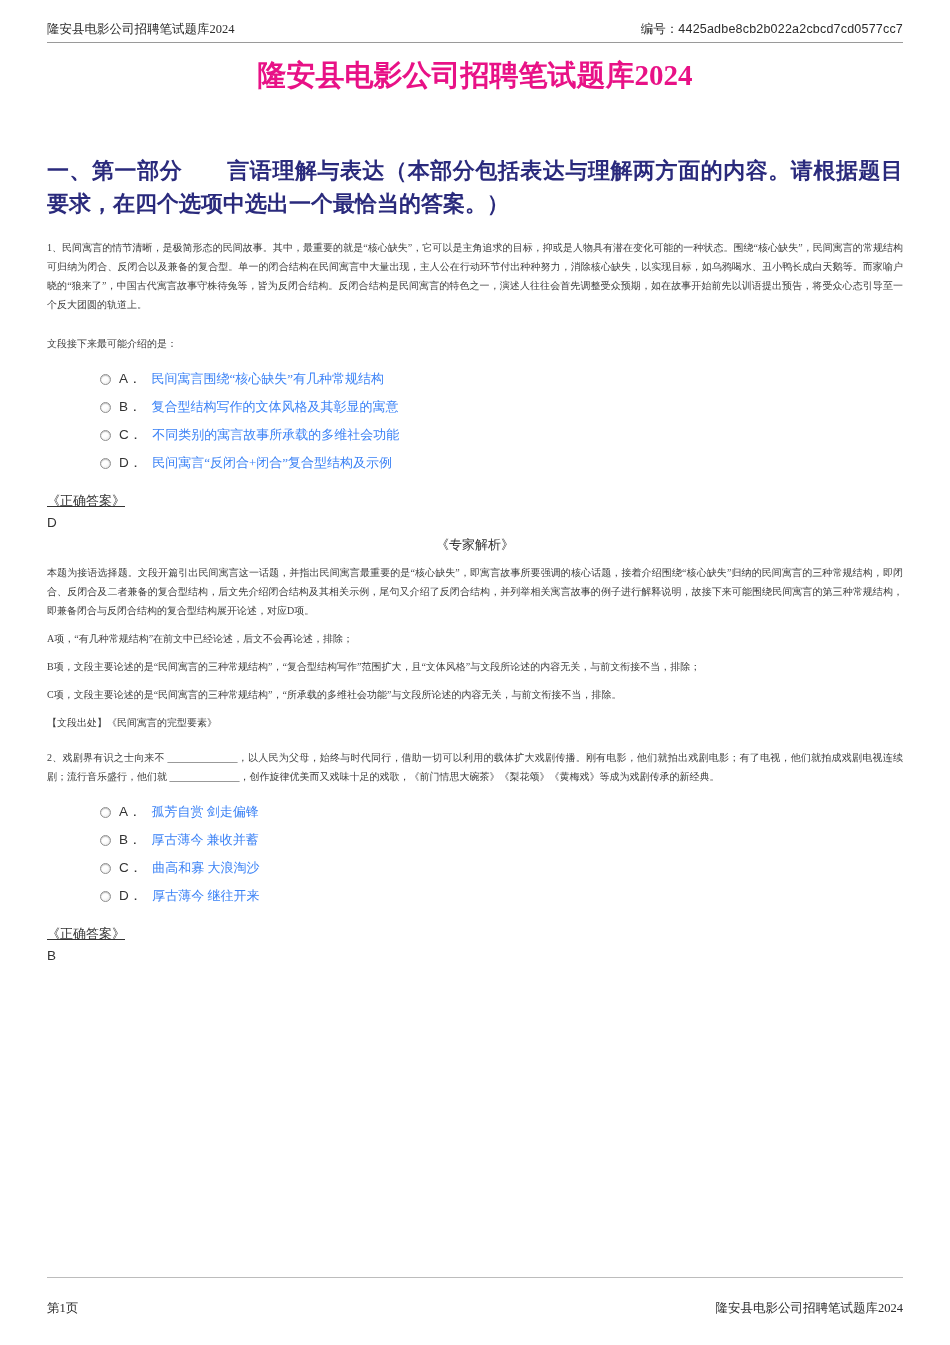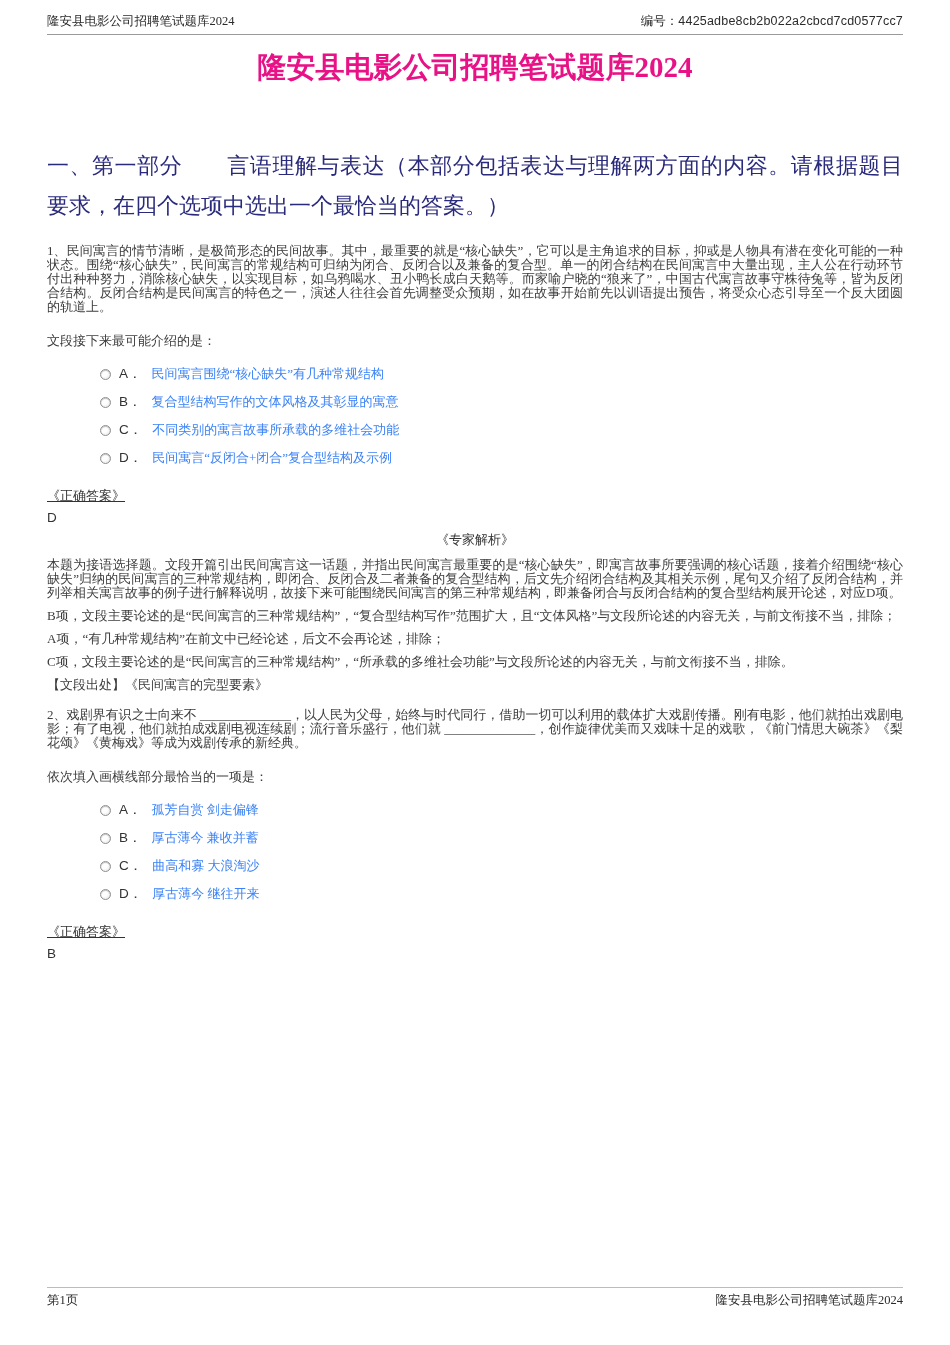--- a/index.html
+++ b/index.html
@@ -8,20 +8,21 @@
     width: 950px;
     font-family: "Liberation Serif", "DejaVu Serif", serif;
     color: #3c3c3c;
   }
   .page {
     position: relative;
     width: 950px;
     height: 1318px;
     background: #ffffff;
     overflow: hidden;
+    margin-top: 8px;
   }
   .content { padding: 0 47px; }
 
   
   .page-header {
     display: flex;
     justify-content: space-between;
     align-items: flex-end;
     padding-top: 13px;
     padding-bottom: 4px;
@@ -38,30 +39,30 @@
     font-size: 29px;
     line-height: 34px;
     font-weight: bold;
     color: #e81186;
   }
 
   
   .section-heading {
     margin-top: 62px;
     font-size: 22px;
-    line-height: 40px;
-    font-weight: normal;
+    line-height: 33px;
+    font-weight: bold;
     color: #2a2a7c;
     text-align: justify;
   }
 
   
   .body-text {
-    font-size: 13px;
-    line-height: 14px;
+    font-size: 10px;
+    line-height: 19px;
     color: #3c3c3c;
     text-align: justify;
   }
   .q-body { margin-top: 18px; }
   .stem { margin-top: 20px; }
 
   
   .options { margin-top: 12px; padding-left: 53px; }
   .option {
     display: flex;
@@ -100,21 +101,21 @@
   .analysis-label { margin-top: 3px; font-size: 13px; line-height: 19px; color: #333333; text-align: center; }
   .analysis-p { margin-top: 9px; }
 
   
   .page-footer {
     position: absolute;
     left: 47px;
     right: 47px;
     bottom: 9px;
     border-top: 1px solid #bcbcbc;
-    padding-top: 4px;
+    padding-top: 22px;
     display: flex;
     justify-content: space-between;
     font-size: 12.5px;
     color: #2b2b2b;
   }
 </style>
 </head>
 <body>
 
 <div class="page">
@@ -154,29 +155,28 @@
           <span class="opt-letter">D．</span>
           <span class="opt-text">民间寓言“反闭合+闭合”复合型结构及示例</span>
         </div>
       </div>
 
       <p class="answer-label">《正确答案》</p>
       <p class="answer-value">D</p>
       <p class="analysis-label">《专家解析》</p>
 
       <p class="body-text analysis-p">本题为接语选择题。文段开篇引出民间寓言这一话题，并指出民间寓言最重要的是“核心缺失”，即寓言故事所要强调的核心话题，接着介绍围绕“核心缺失”归纳的民间寓言的三种常规结构，即闭合、反闭合及二者兼备的复合型结构，后文先介绍闭合结构及其相关示例，尾句又介绍了反闭合结构，并列举相关寓言故事的例子进行解释说明，故接下来可能围绕民间寓言的第三种常规结构，即兼备闭合与反闭合结构的复合型结构展开论述，对应D项。</p>
+      <p class="body-text analysis-p">A项，“有几种常规结构”在前文中已经论述，后文不会再论述，排除；</p>
       <p class="body-text analysis-p">B项，文段主要论述的是“民间寓言的三种常规结构”，“复合型结构写作”范围扩大，且“文体风格”与文段所论述的内容无关，与前文衔接不当，排除；</p>
-      <p class="body-text analysis-p">A项，“有几种常规结构”在前文中已经论述，后文不会再论述，排除；</p>
       <p class="body-text analysis-p">C项，文段主要论述的是“民间寓言的三种常规结构”，“所承载的多维社会功能”与文段所论述的内容无关，与前文衔接不当，排除。</p>
       <p class="body-text analysis-p">【文段出处】《民间寓言的完型要素》</p>
     </div>
 
     <div>
       <p class="body-text q-body" style="margin-top:16px">2、戏剧界有识之士向来不 ______________，以人民为父母，始终与时代同行，借助一切可以利用的载体扩大戏剧传播。刚有电影，他们就拍出戏剧电影；有了电视，他们就拍成戏剧电视连续剧；流行音乐盛行，他们就 ______________，创作旋律优美而又戏味十足的戏歌，《前门情思大碗茶》《梨花颂》《黄梅戏》等成为戏剧传承的新经典。</p>
-      <p class="body-text stem">依次填入画横线部分最恰当的一项是：</p>
 
       <div class="options">
         <div class="option">
           <span class="radio"></span>
           <span class="opt-letter">A．</span>
           <span class="opt-text">孤芳自赏 剑走偏锋</span>
         </div>
         <div class="option">
           <span class="radio"></span>
           <span class="opt-letter">B．</span>

